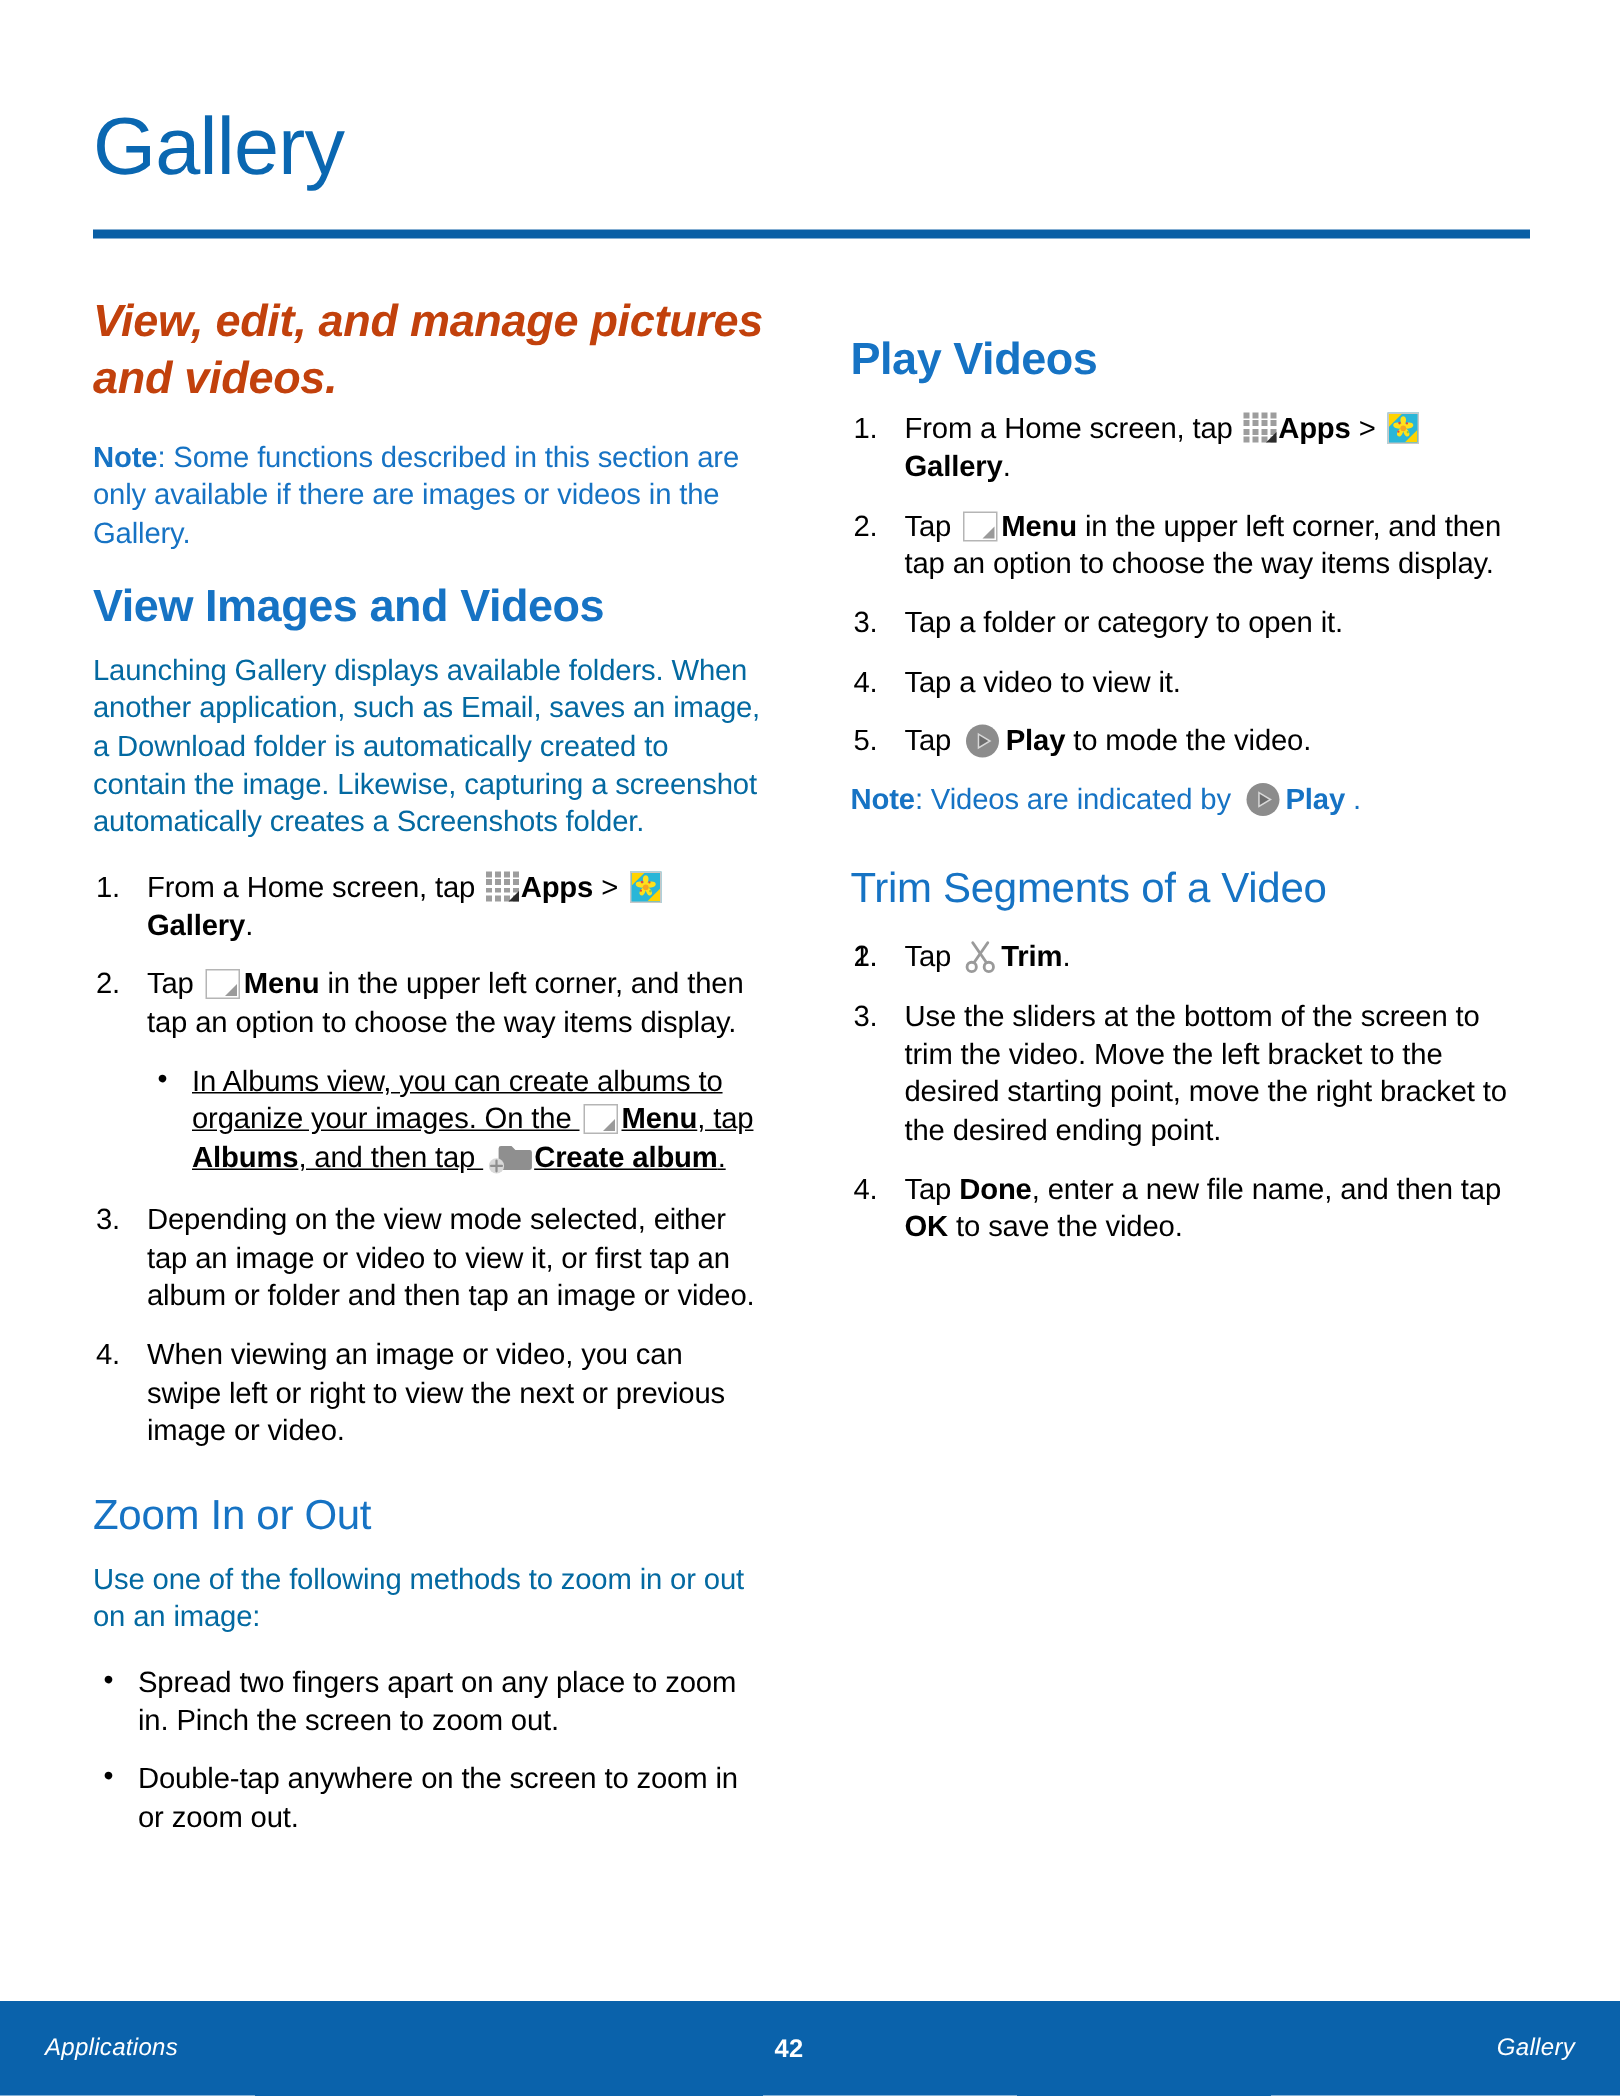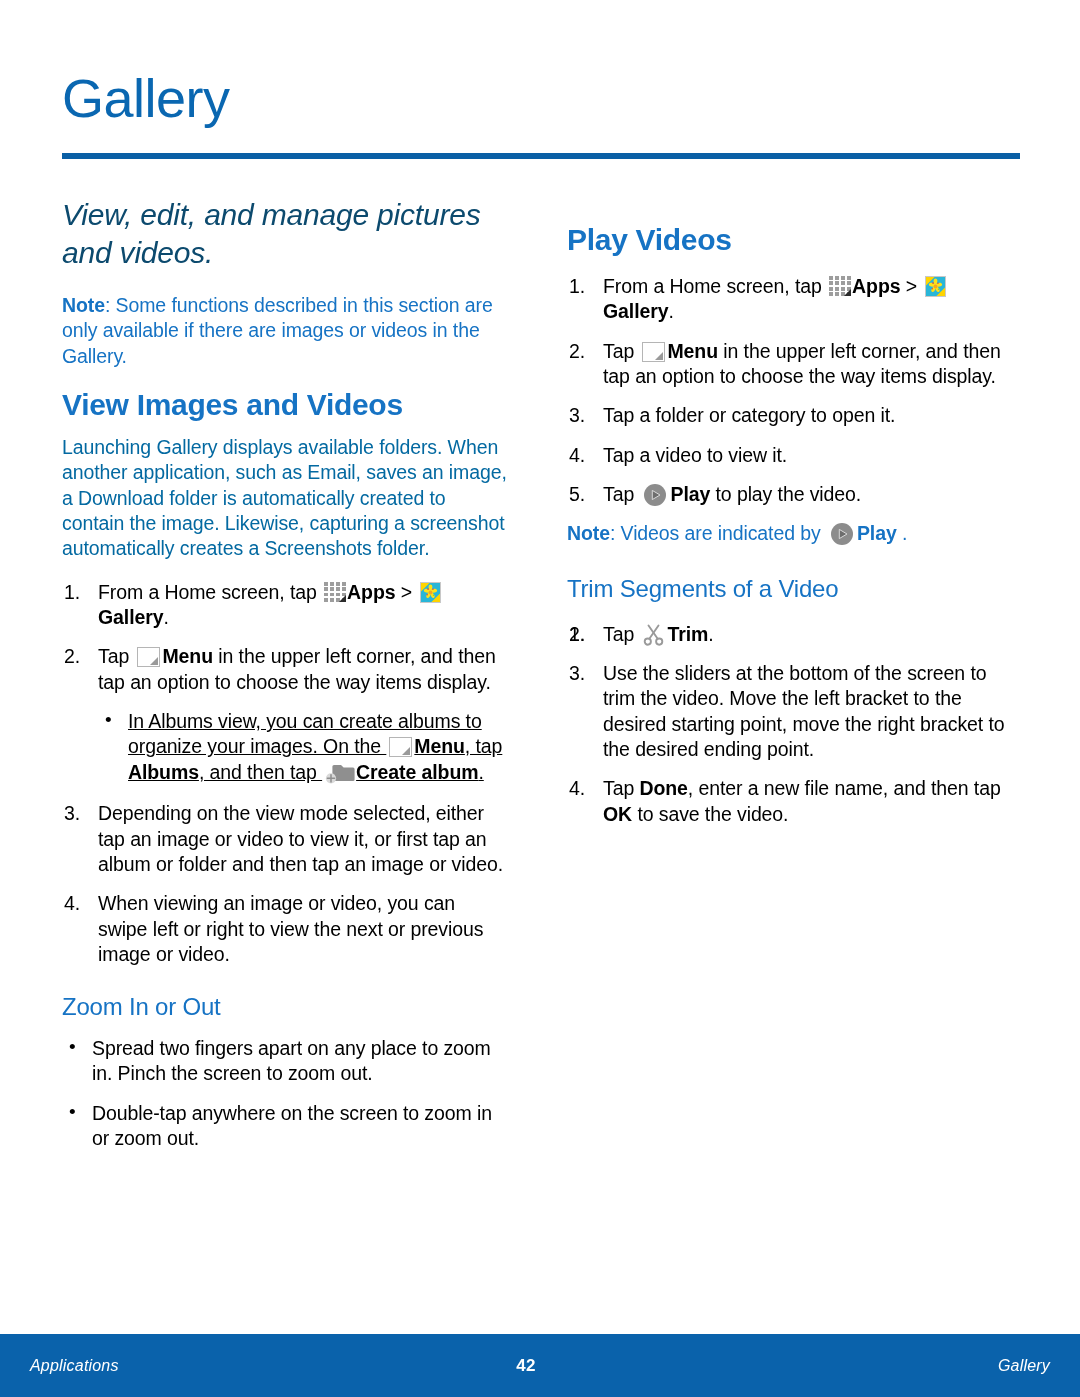--- a/index.html
+++ b/index.html
@@ -46,37 +46,37 @@
     position: absolute;
     top: 0;
     width: 447px;
   }
   .col-left  { left: 62px; }
   .col-right { left: 567px; margin-top: 26px; }
 
   
   h2.section-title {
     font-size: 30px;
-    font-weight: 400;
+    font-weight: 700;
     font-style: italic;
-    color: #0c4a6e;
+    color: #c2410c;
     line-height: 1.25;
     margin: 0 0 22px 0;
     letter-spacing: -0.2px;
   }
   h2.h-blue {
     font-size: 30px;
     font-weight: 700;
     color: #1673c4;
     line-height: 1.2;
     margin: 0 0 12px 0;
     letter-spacing: -0.3px;
   }
   h3.h-sub {
-    font-size: 24px;
+    font-size: 28px;
     font-weight: 400;
     color: #1673c4;
     line-height: 1.2;
     margin: 0 0 14px 0;
     letter-spacing: -0.2px;
   }
 
   
   p.body {
     font-size: 19.5px;
@@ -296,20 +296,21 @@
       <li>
         <span class="num">3.</span><span>Depending on the view mode selected, either tap an image or video to view it, or first tap an album or folder and then tap an image or video.</span>
       </li>
       <li>
         <span class="num">4.</span><span>When viewing an image or video, you can swipe left or right to view the next or previous image or video.</span>
       </li>
     </ol>
 
     <h3 class="h-sub" style="margin-top:26px">Zoom In or Out</h3>
 
+    <p class="body">Use one of the following methods to zoom in or out on an image:</p>
 
     <ul class="bullets">
       <li>Spread two fingers apart on any place to zoom in. Pinch the screen to zoom out.</li>
       <li>Double-tap anywhere on the screen to zoom in or zoom out.</li>
     </ul>
   </div>
 
   <div class="col col-right">
 
     <h2 class="h-blue" style="margin-bottom:16px">Play Videos</h2>
@@ -351,21 +352,21 @@
       <li>
         <span class="num">3.</span><span>Tap a folder or category to open it.</span>
       </li>
       <li>
         <span class="num">4.</span><span>Tap a video to view it.</span>
       </li>
       <li>
         <span class="num">5.</span><span>Tap </span><span class="ico ico-play"><svg viewBox="0 0 24 24">
               <circle cx="12" cy="12" r="11" fill="#8c8c8c"></circle>
               <path d="M9.3 7.4 L17 12 L9.3 16.6 Z" fill="#6e6e6e" stroke="#d8d8d8" stroke-width="1"></path>
-            </svg></span><b>Play</b><span> to play the video.</span>
+            </svg></span><b>Play</b><span> to mode the video.</span>
       </li>
     </ol>
 
     <p class="note"><b>Note</b><span>: Videos are indicated by </span><span class="ico ico-play"><svg viewBox="0 0 24 24">
             <circle cx="12" cy="12" r="11" fill="#8c8c8c"></circle>
             <path d="M9.3 7.4 L17 12 L9.3 16.6 Z" fill="#6e6e6e" stroke="#d8d8d8" stroke-width="1"></path>
           </svg></span><b>Play</b><span> .</span></p>
 
     <h3 class="h-sub" style="margin-top:28px;margin-bottom:18px">Trim Segments of a Video</h3>
 

